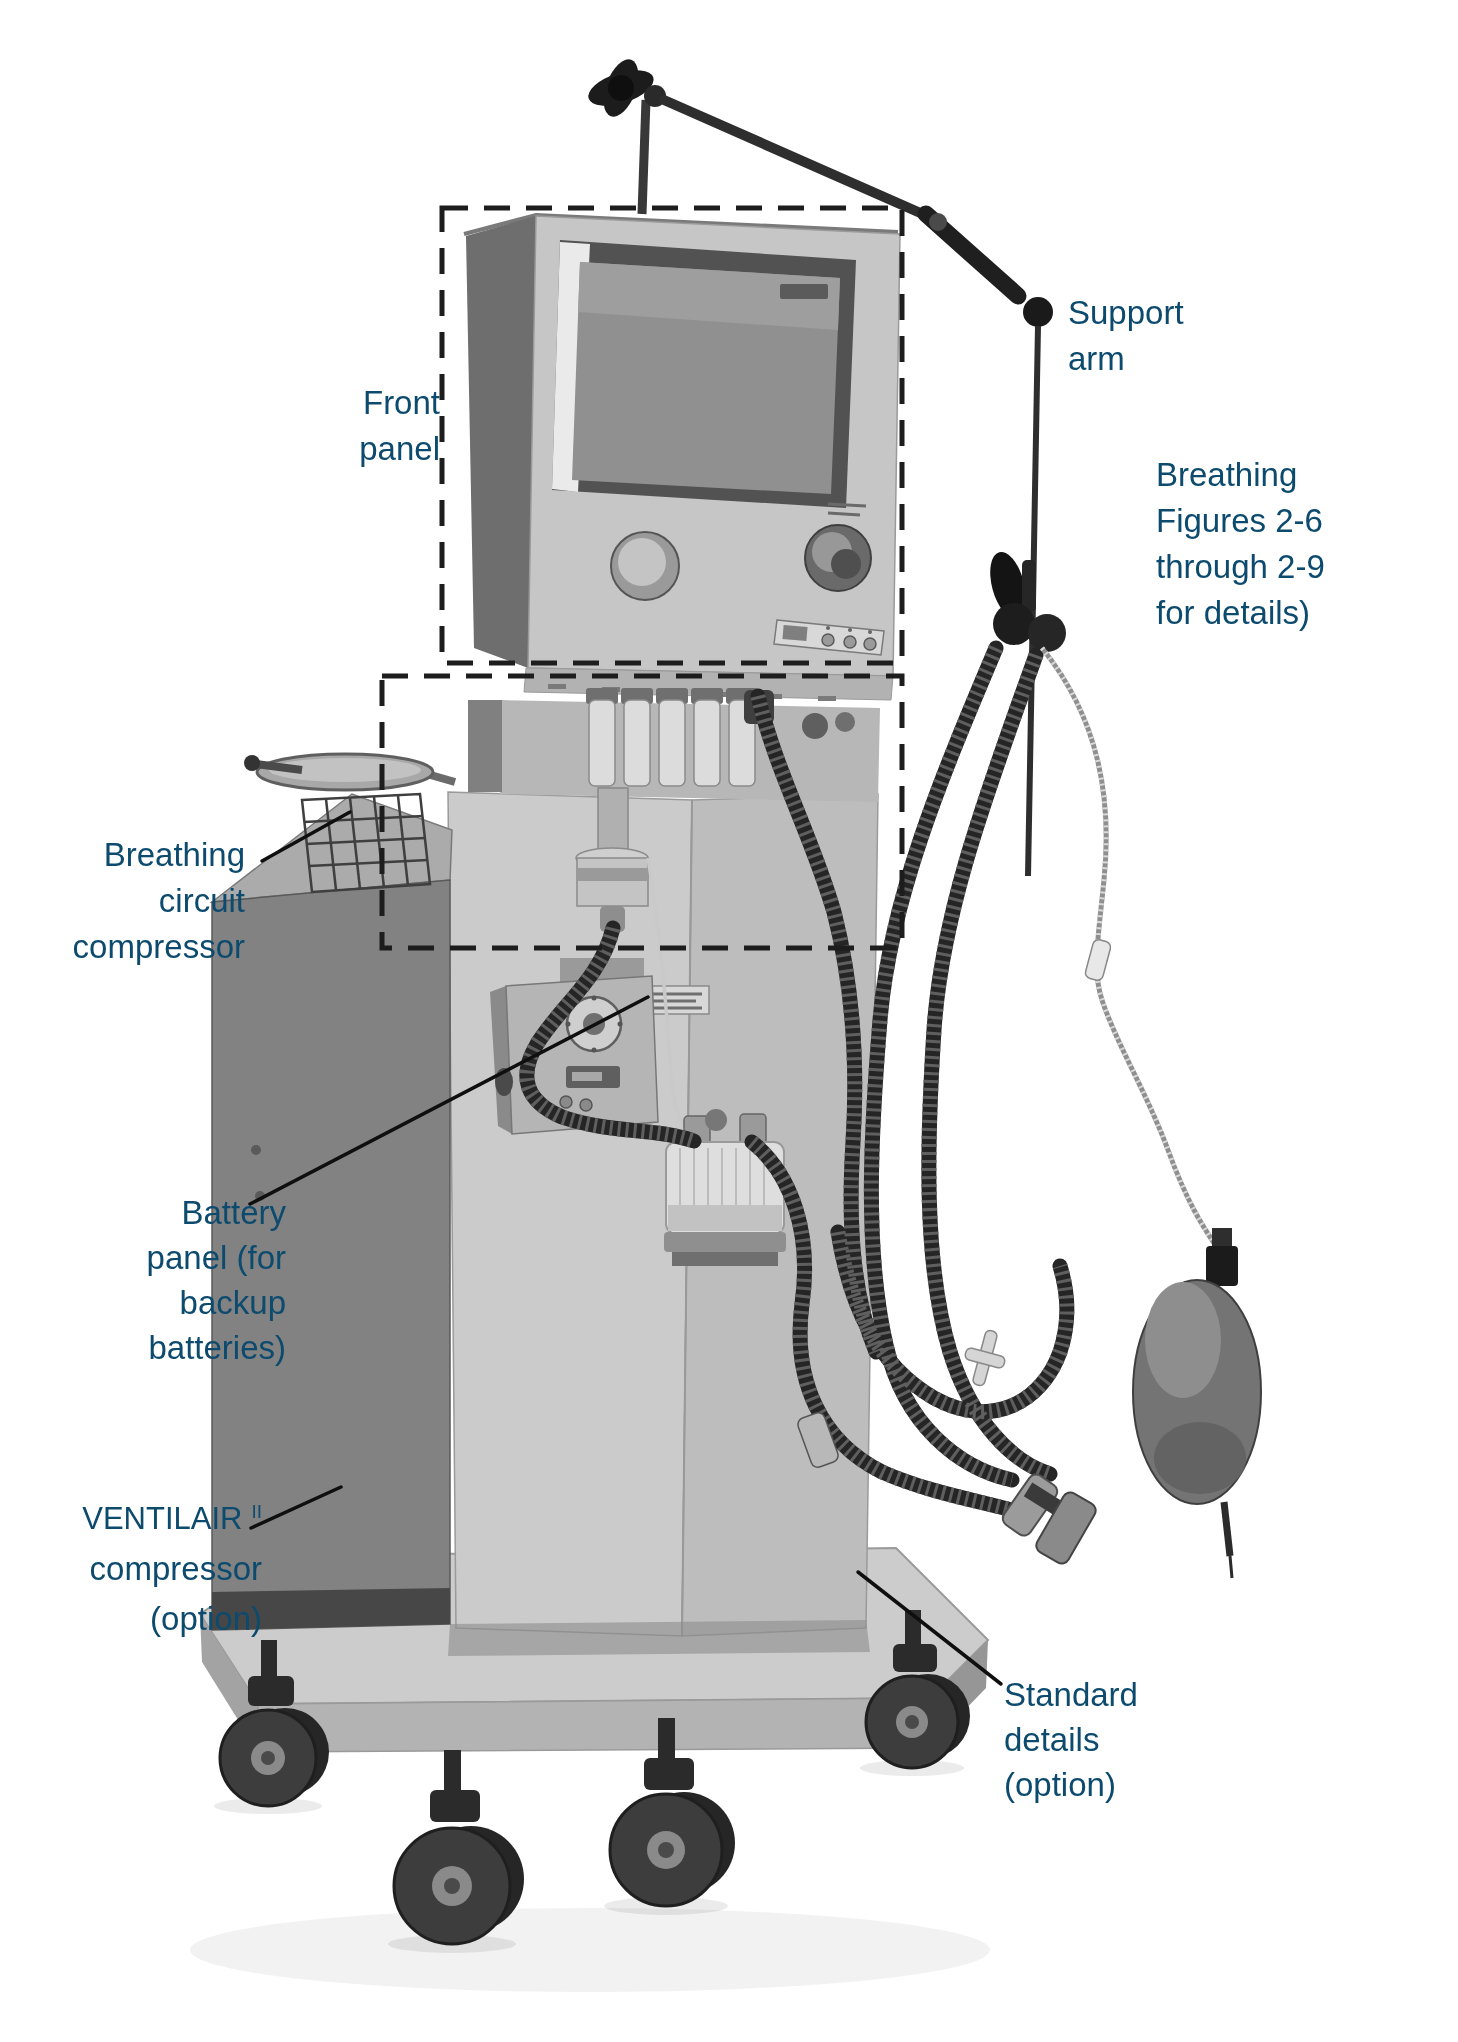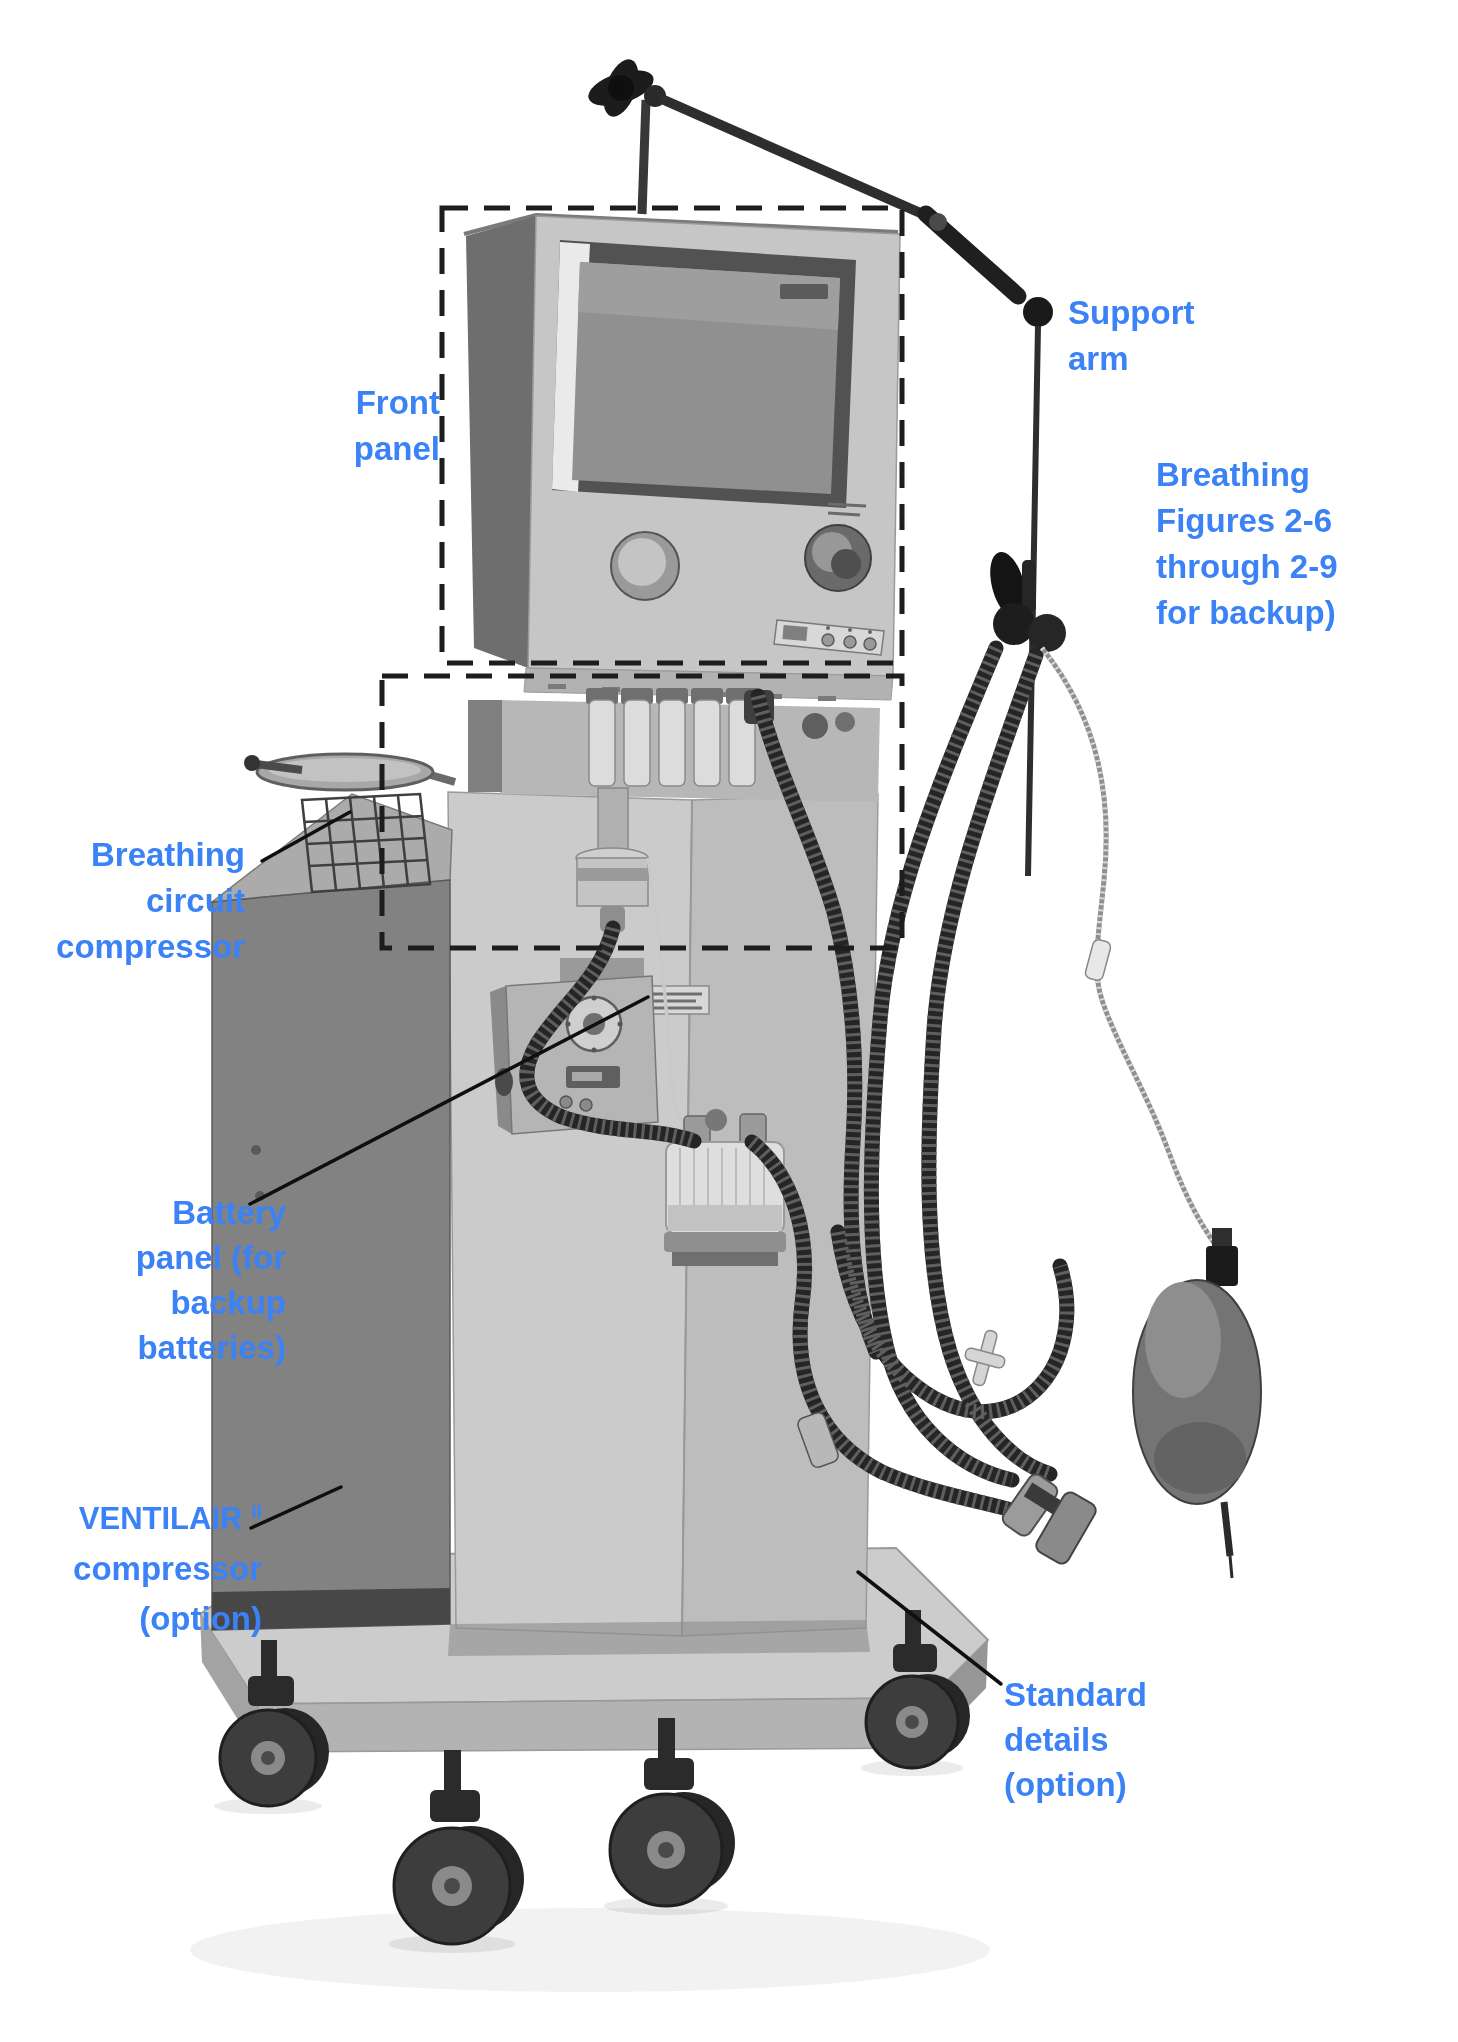--- a/index.html
+++ b/index.html
@@ -2,22 +2,22 @@
 <html><head>
 <meta charset="utf-8">
 <style>
   html,body{margin:0;padding:0;background:#ffffff;}
   .page{
     position:relative;width:1458px;height:2042px;background:#ffffff;
     overflow:hidden;font-family:"Liberation Sans",sans-serif;
   }
   .page svg{position:absolute;left:0;top:0;}
   .label{
-    position:absolute;color:#3b82f6;font-size:33px;line-height:46px;
-    letter-spacing:0px;white-space:nowrap;font-weight:bold;
+    position:absolute;color:#0c4a6e;font-size:33px;line-height:46px;
+    letter-spacing:0px;white-space:nowrap;
   }
   .label .ln{display:block;}
   .align-right{text-align:right;}
   .align-center{text-align:right;}
   .brand-ln{font-size:31px;}
   .sup{font-size:19px;vertical-align:super;line-height:0;margin-left:9px;}
 </style>
 </head>
 <body>
 
@@ -333,21 +333,21 @@
 
 <div class="label" style="left:1068px;top:290px;width:200px;">
   <span class="ln">Support</span>
   <span class="ln">arm</span>
 </div>
 
 <div class="label" style="left:1156px;top:452px;width:300px;">
   <span class="ln">Breathing</span>
   <span class="ln">Figures 2-6</span>
   <span class="ln">through 2-9</span>
-  <span class="ln">for backup)</span>
+  <span class="ln">for details)</span>
 </div>
 
 <div class="label align-right" style="left:20px;top:832px;width:225px;">
   <span class="ln">Breathing</span>
   <span class="ln">circuit</span>
   <span class="ln">compressor</span>
 </div>
 
 <div class="label align-center" style="left:58px;top:1190px;width:228px;line-height:45px;">
   <span class="ln">Battery</span>

